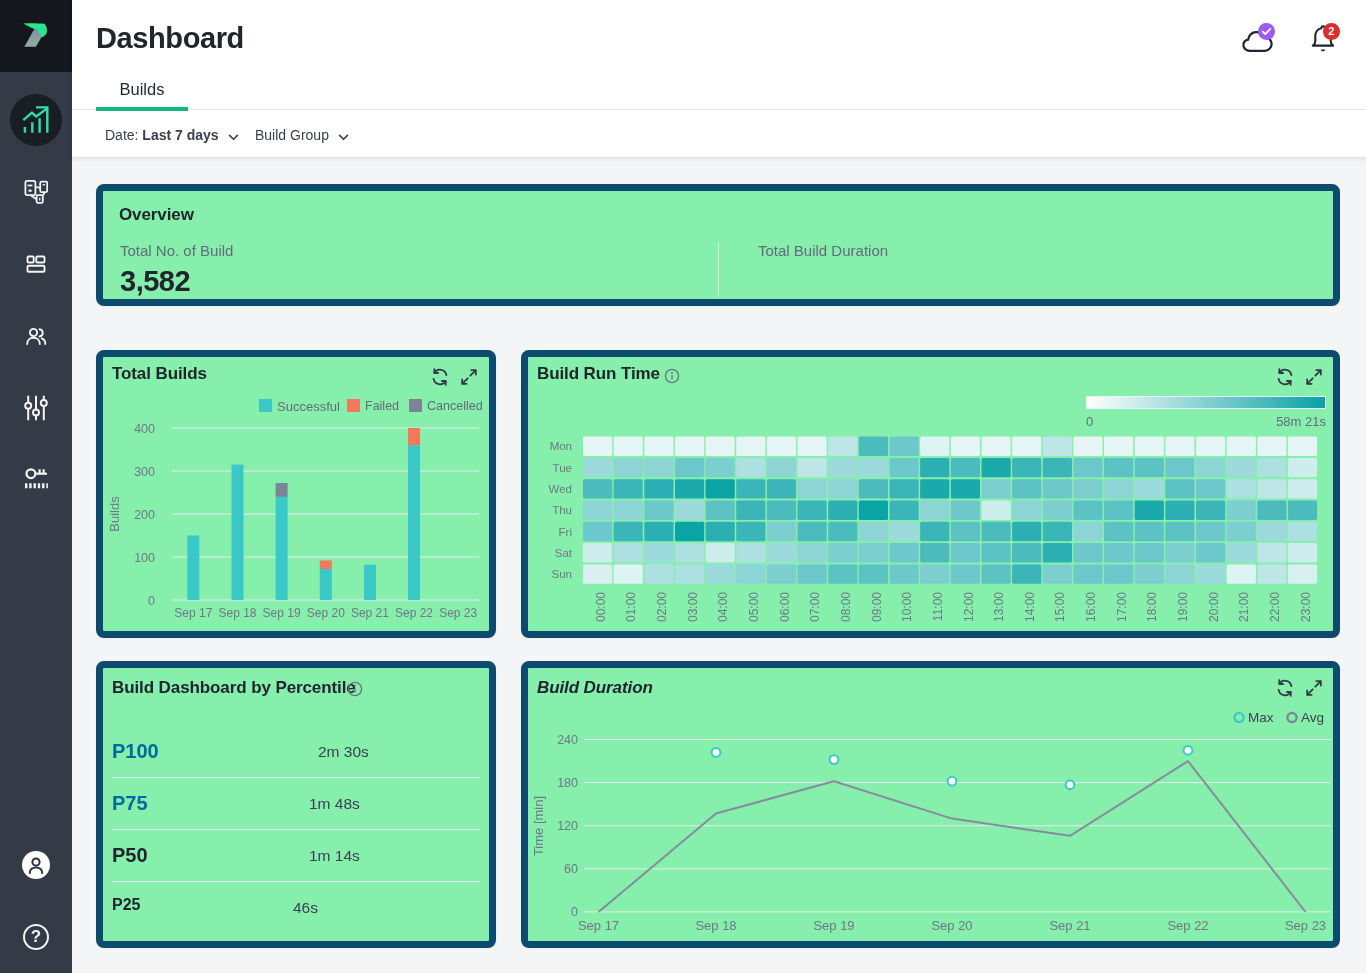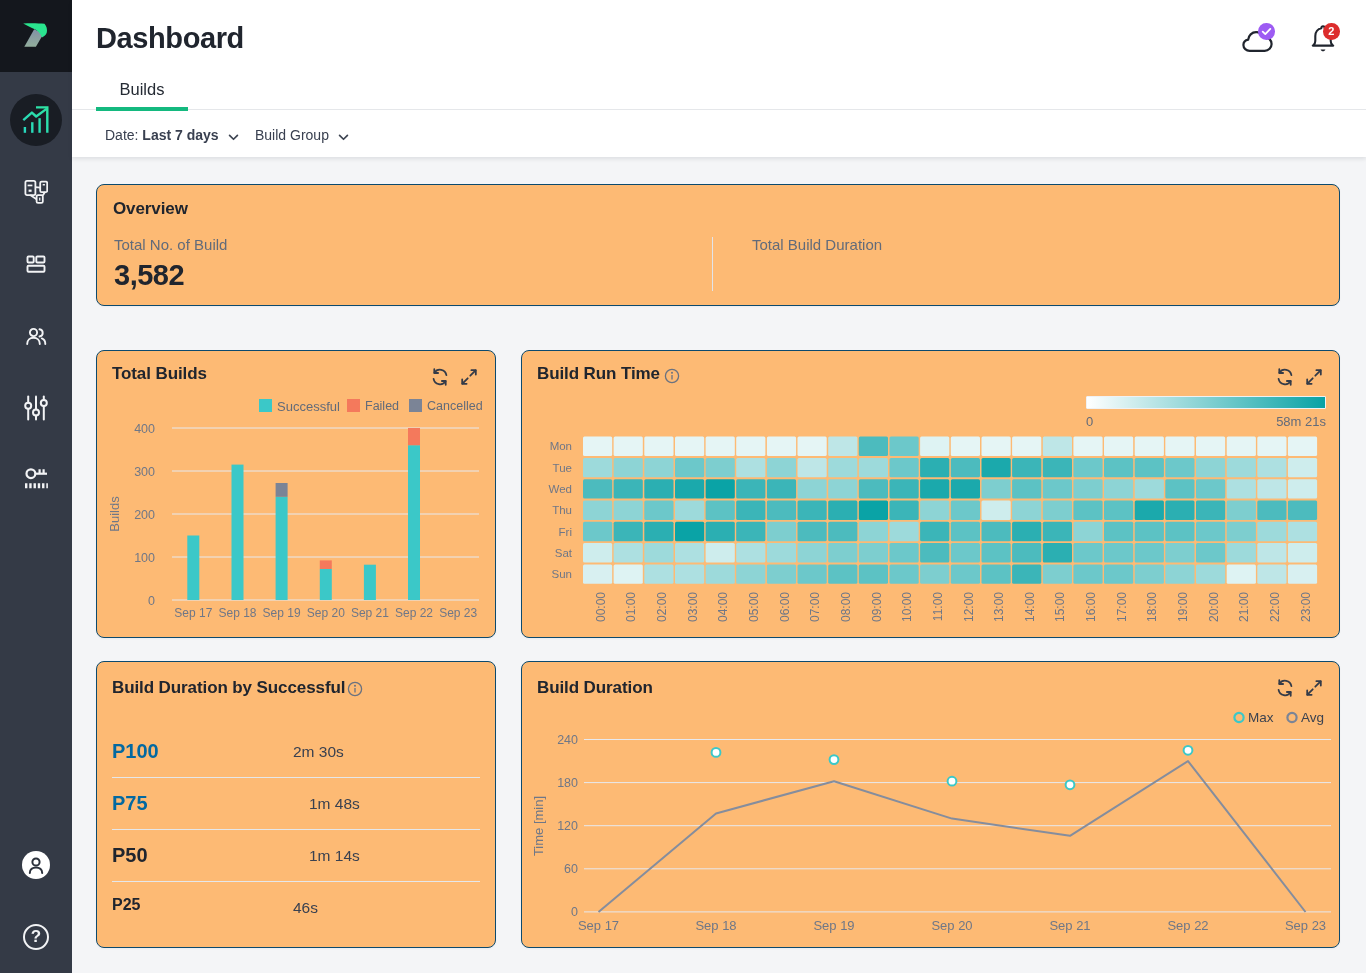--- a/index.html
+++ b/index.html
@@ -9,21 +9,21 @@
 .sidebar { position:absolute; left:0; top:0; width:72px; height:973px; background:#343a46; }
 .logoblock { position:absolute; left:0; top:0; width:72px; height:72px; background:#14171d; }
 .navactive { position:absolute; left:10px; top:94px; width:52px; height:52px; border-radius:50%; background:#191d24; }
 .navicon { position:absolute; left:24px; width:24px; height:24px; }
 .header { position:absolute; left:72px; top:0; width:1294px; height:157px; background:#ffffff; box-shadow:0 2px 4px rgba(20,25,40,0.10); }
 .h-title { position:absolute; left:96px; top:22px; font-size:29px; font-weight:700; color:#20252e; letter-spacing:-0.4px; }
 .tabline { position:absolute; left:72px; top:109px; width:1294px; height:1px; background:#e5e7ea; }
 .tabtext { position:absolute; left:96px; top:80px; width:92px; text-align:center; font-size:16.5px; font-weight:400; color:#252b34; }
 .tabbar { position:absolute; left:96px; top:107px; width:92px; height:4px; background:#14b97f; }
 .filters { position:absolute; top:127px; font-size:14px; color:#394050; white-space:nowrap; }
-.card { position:absolute; background:#fdba74; border:1px solid #0c4a6e; border-radius:8px; box-shadow:0 1px 2px rgba(20,25,40,0.04); }
+.card { position:absolute; background:#86efac; border:7px solid #0c4a6e; border-radius:8px; box-shadow:0 1px 2px rgba(20,25,40,0.04); }
 .cardtitle { font-size:17px; font-weight:700; color:#20252e; letter-spacing:-0.1px; }
 .ax { fill:#6f7787; font-family:"Liberation Sans", sans-serif; }
 .graytext { color:#626b7a; }
 svg text { font-family:"Liberation Sans", sans-serif; }
 </style>
 </head>
 <body>
 
 <div class="sidebar">
   <div class="logoblock">
@@ -197,40 +197,40 @@
   <polyline points="12.4,3.2 16.8,3.2 16.8,7.6"></polyline>
     <line x1="16.6" y1="3.4" x2="11.3" y2="8.7"></line>
   <polyline points="7.6,16.8 3.2,16.8 3.2,12.4"></polyline>
     <line x1="3.4" y1="16.6" x2="8.7" y2="11.3"></line>
 </svg>
 <div class="abs" style="left:1086px; top:396px; width:240px; height:13px; background:linear-gradient(to right,#ffffff,#08a2a5); border:1px solid #f0f1f3; border-radius:1px;"></div>
 <div class="abs graytext" style="left:1086px; top:414px; font-size:13px;">0</div>
 <div class="abs graytext" style="left:1266px; top:414px; width:60px; text-align:right; font-size:13px;">58m 21s</div>
 
 <div class="card" style="left:96px; top:661px; width:400px; height:287px;"></div>
-<div class="cardtitle abs" style="left:112px; top:678px;">Build Duration by Successful</div>
+<div class="cardtitle abs" style="left:112px; top:678px;">Build Dashboard by Percentile</div>
 <svg class="abs" style="left:347px; top:681px" width="16" height="16" viewBox="0 0 16 16" fill="none" stroke="#6a7280" stroke-width="1.3">
   <circle cx="8" cy="8" r="6.6"></circle>
     <line x1="8" y1="7" x2="8" y2="11.4"></line>
     <circle cx="8" cy="4.8" r="0.4" fill="#6a7280"></circle>
 </svg>
 <div class="abs" style="left:112px; top:740px; font-size:20px; font-weight:700; color:#0369a1;">P100</div>
-<div class="abs" style="left:293px; top:743px; font-size:15.5px; color:#3a4150;">2m 30s</div>
+<div class="abs" style="left:318px; top:743px; font-size:15.5px; color:#3a4150;">2m 30s</div>
 <div class="abs" style="left:112px; top:777px; width:368px; height:1px; background:#e5e7ea;"></div>
 <div class="abs" style="left:112px; top:792px; font-size:20px; font-weight:700; color:#0369a1;">P75</div>
 <div class="abs" style="left:309px; top:795px; font-size:15.5px; color:#3a4150;">1m 48s</div>
 <div class="abs" style="left:112px; top:829px; width:368px; height:1px; background:#e5e7ea;"></div>
 <div class="abs" style="left:112px; top:844px; font-size:20px; font-weight:700; color:#20252e;">P50</div>
 <div class="abs" style="left:309px; top:847px; font-size:15.5px; color:#3a4150;">1m 14s</div>
 <div class="abs" style="left:112px; top:881px; width:368px; height:1px; background:#e5e7ea;"></div>
 <div class="abs" style="left:112px; top:896px; font-size:16px; font-weight:700; color:#20252e;">P25</div>
 <div class="abs" style="left:293px; top:899px; font-size:15.5px; color:#3a4150;">46s</div>
 
 <div class="card" style="left:521px; top:661px; width:819px; height:287px;"></div>
-<div class="cardtitle abs" style="left:537px; top:678px;">Build Duration</div>
+<div class="cardtitle abs" style="left:537px; top:678px;font-style:italic;">Build Duration</div>
 <svg class="abs" style="left:1275px; top:678px" width="20" height="20" viewBox="0 0 20 20" fill="none" stroke="#343b48" stroke-width="1.8" stroke-linecap="round" stroke-linejoin="round">
   <path d="M16.4 8.2 A6.6 6.6 0 0 0 4.4 5.7"></path>
     <polyline points="4.3,2.2 4.3,6 8.1,6"></polyline>
   <path d="M3.6 11.8 A6.6 6.6 0 0 0 15.6 14.3"></path>
     <polyline points="15.7,17.8 15.7,14 11.9,14"></polyline>
 </svg>
 <svg class="abs" style="left:1304px; top:678px" width="20" height="20" viewBox="0 0 20 20" fill="none" stroke="#343b48" stroke-width="1.8" stroke-linecap="round" stroke-linejoin="round">
   <polyline points="12.4,3.2 16.8,3.2 16.8,7.6"></polyline>
     <line x1="16.6" y1="3.4" x2="11.3" y2="8.7"></line>
   <polyline points="7.6,16.8 3.2,16.8 3.2,12.4"></polyline>

